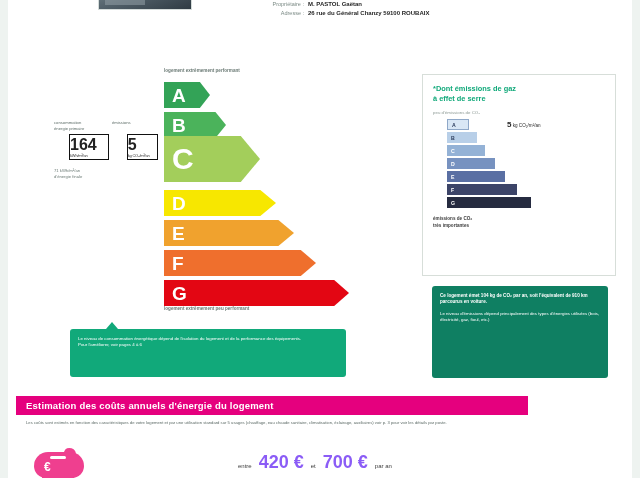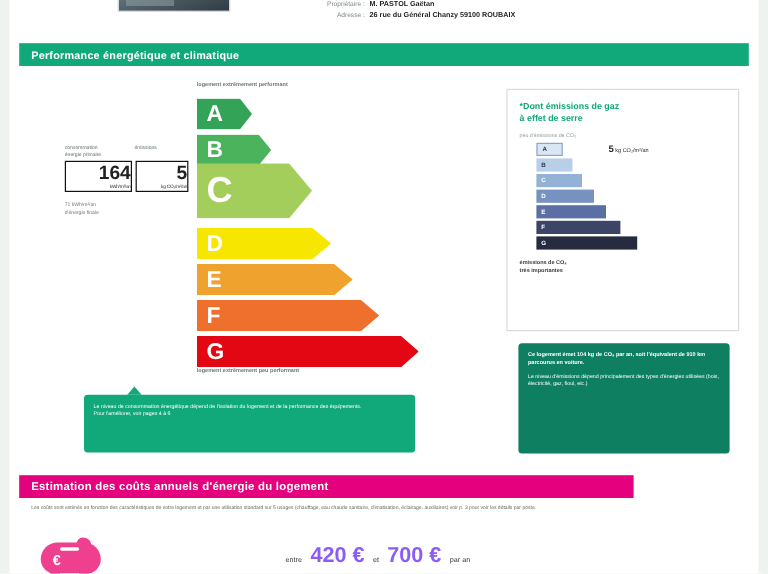--- a/index.html
+++ b/index.html
@@ -65,22 +65,23 @@
   .arrow.big .letter{font-size:30px;}
 
   
   .values{
     position:absolute;left:46px;top:120px;width:104px;
   }
   .values .heads{display:flex;gap:2px;font-size:4.2px;color:#5d6d68;line-height:6px;}
   .values .heads div:first-child{width:56px;}
   .values .boxes{display:flex;gap:3px;margin-top:2px;}
   .vbox{
-    border:1.4px solid #111;background:#fff;text-align:right;
+    border:1.4px solid #111;background:#fff;text-align:left;
     padding:2px 0 1px;
+    margin-left:15px;
   }
   .vbox.one{width:54px;}
   .vbox.two{width:42px;}
   .vbox .num{font-size:16px;font-weight:bold;line-height:16px;}
   .vbox .unit{font-size:4px;color:#333;letter-spacing:-.2px;}
   .subnote{margin-top:8px;font-size:4.2px;color:#6b7a75;line-height:6px;}
 
   
   .ges{
     position:absolute;left:414px;top:74px;width:192px;height:200px;
@@ -156,23 +157,20 @@
       <div class="row">
         <div class="lbl">Propriétaire :</div>
         <div class="val">M. PASTOL Gaëtan</div>
       </div>
       <div class="row">
         <div class="lbl">Adresse :</div>
         <div class="val">26 rue du Général Chanzy 59100 ROUBAIX</div>
       </div>
     </div>
 
-    <div class="bar bar-green" style="left:8px;top:36px;width:608px;">
-      <span style="font-size:9px;">Performance énergétique et climatique</span>
-    </div>
 
     <div class="top-note">logement extrêmement performant</div>
     <div class="bottom-note">logement extrêmement peu performant</div>
 
     <div class="arrow" style="top:82px;width:46px;background:#33a357;clip-path:polygon(0 0,78% 0,100% 50%,78% 100%,0 100%);">
       <div class="letter">A</div>
     </div>
     <div class="arrow" style="top:112px;width:62px;background:#4bb35b;clip-path:polygon(0 0,83% 0,100% 50%,83% 100%,0 100%);">
       <div class="letter">B</div>
     </div>

